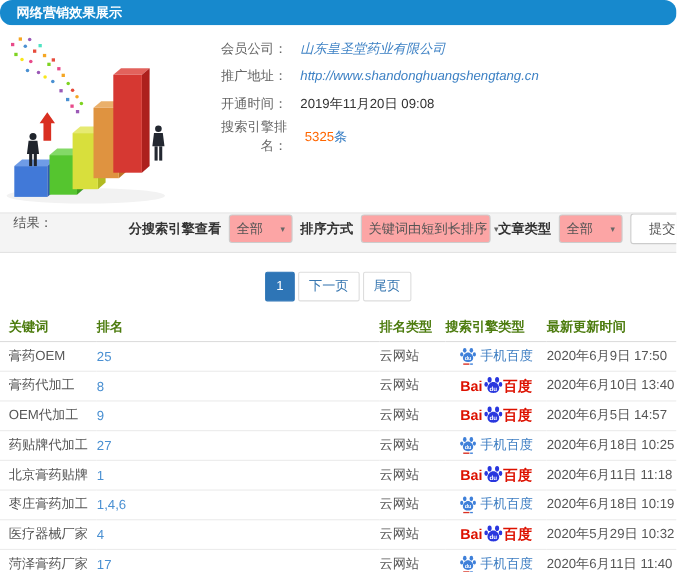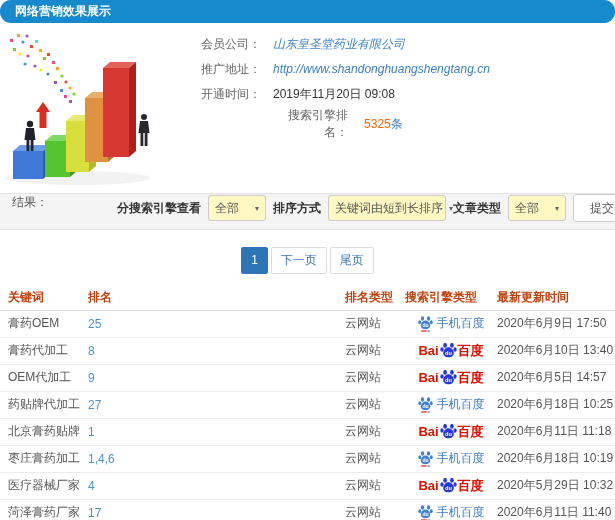--- a/index.html
+++ b/index.html
@@ -19,42 +19,42 @@
     line-height: 23px;
     padding-left: 15px;
     font-size: 12px;
     border-radius: 11px;
   }
   
   .top-section { position: relative; height: 170px; background: #fff; }
   .illustration { position: absolute; left: 0; top: 6px; }
   .info-panel { position: absolute; left: 183px; top: 14px; }
   .info-row { display: flex; align-items: center; margin-bottom: 11px; height: 14px; }
-  .info-row.gap-large { margin-top: 16px; justify-content: center; }
+  .info-row.gap-large { margin-top: 16px; }
   .info-label { width: 78px; text-align: right; color: #666; }
   .info-value { margin-left: 12px; color: #333; }
   a.info-link { margin-left: 12px; color: #3c80c4; text-decoration: none; cursor: pointer; font-style: italic; }
   .rank-count { margin-left: 16px; color: #ff6600; }
   .rank-count-suffix { color: #3c80c4; text-decoration: none; cursor: pointer; }
   
   .filter-bar {
     height: 37px;
     background: #f4f4f4;
     border-top: 1px solid #e3e3e3;
     border-bottom: 1px solid #e3e3e3;
     display: flex;
     align-items: flex-start;
     padding: 0 0 0 12px;
     overflow: hidden;
   }
   .result-label { color: #555; }
   .filter-controls { margin-left: auto; display: flex; align-items: center; gap: 7px; }
   .filter-label { font-weight: bold; color: #333; white-space: nowrap; }
   .select {
-    background: #fef9c3;
+    background: #fca5a5;
     border: 1px solid #ccc;
     border-radius: 3px;
     height: 26px;
     display: flex;
     align-items: center;
     justify-content: space-between;
     padding: 0 6px;
     color: #555;
     cursor: pointer;
     white-space: nowrap;
@@ -87,21 +87,21 @@
     background: #fff;
     color: #3676b0;
     cursor: pointer;
   }
   .page-btn.active { background: #2e75b6; border-color: #2e75b6; color: #fff; }
   
   table.results { width: 100%; border-collapse: collapse; margin-top: 11px; table-layout: fixed; }
   th {
     text-align: left;
     font-weight: bold;
-    color: #c2410c;
+    color: #4d7c0f;
     height: 25px;
     border-bottom: 1px solid #ddd;
     padding: 0;
     font-size: 12px;
   }
   td { height: 27px; border-bottom: 1px solid #ececec; padding: 0; color: #555; }
   .col-keyword  { width: 88px;  padding-left: 8px; }
   .col-rank     { width: 257px; }
   .col-ranktype { width: 60px;  }
   .col-engine   { width: 92px;  }

